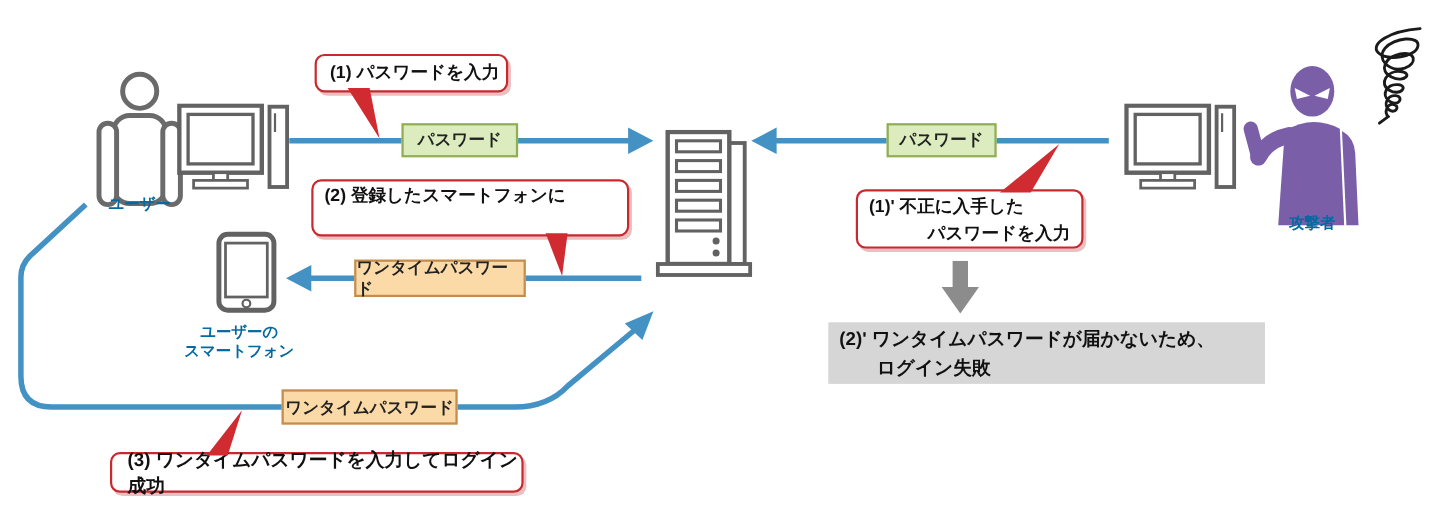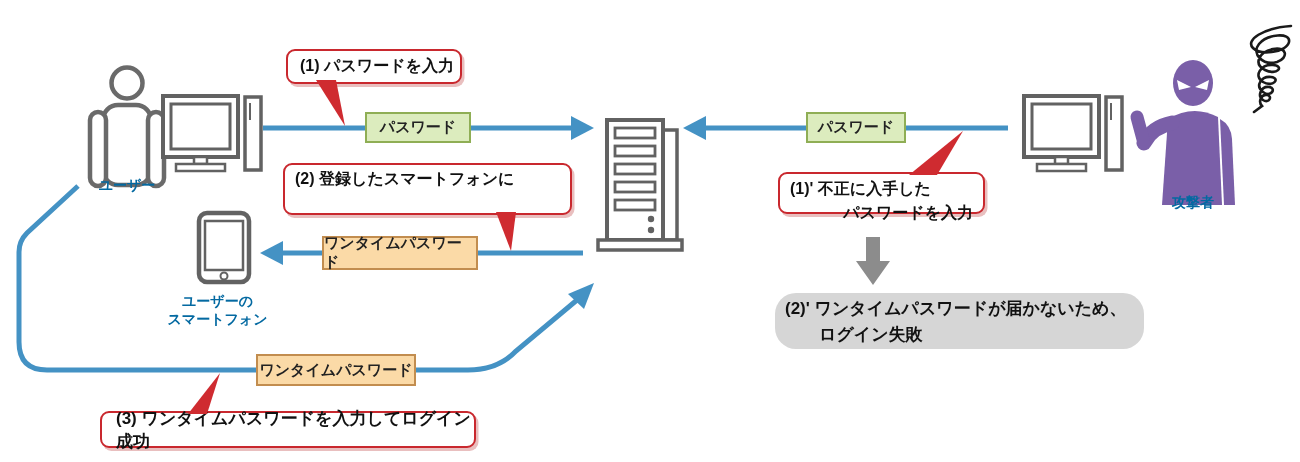--- a/index.html
+++ b/index.html
@@ -145,26 +145,26 @@
 
   <div class="callout" style="left:283px;top:163px;width:289px;height:52px;font-size:16px;padding:2px 10px;">
     <span class="ln">(2) 登録したスマートフォンに</span>
   </div>
 
   <div class="callout" style="left:100px;top:411px;width:376px;height:37px;font-size:17px;
         display:flex;align-items:center;padding-left:14px;">
     <span>(3) ワンタイムパスワードを入力してログイン成功</span>
   </div>
 
-  <div class="callout" style="left:778px;top:172px;width:207px;height:42px;font-size:16px;padding:3px 10px;">
+  <div class="callout" style="left:778px;top:172px;width:207px;height:54px;font-size:16px;padding:3px 10px;">
     <span class="ln">(1)' 不正に入手した</span>
     <span class="ln" style="padding-left:42px;text-align:right;">パスワードを入力</span>
   </div>
 
-  <div class="result-box" style="left:775px;top:293px;width:369px;height:56px;border-radius:21px;">
+  <div class="result-box" style="left:753px;top:293px;width:397px;height:56px;">
     <span class="ln">(2)' ワンタイムパスワードが届かないため、</span>
     <span class="ln" style="padding-left:34px;">ログイン失敗</span>
   </div>
 
   <svg class="layer-pointers" width="1300" height="462" viewBox="0 0 1300 462">
     <polygon points="316,80 336,80 345,126" fill="#cf2b30"></polygon>
     <polygon points="496,212 516,212 511,251" fill="#cf2b30"></polygon>
     <polygon points="188,414 207,414 220,373" fill="#cf2b30"></polygon>
     <polygon points="909,175 937,175 963,131" fill="#cf2b30"></polygon>
   </svg>

